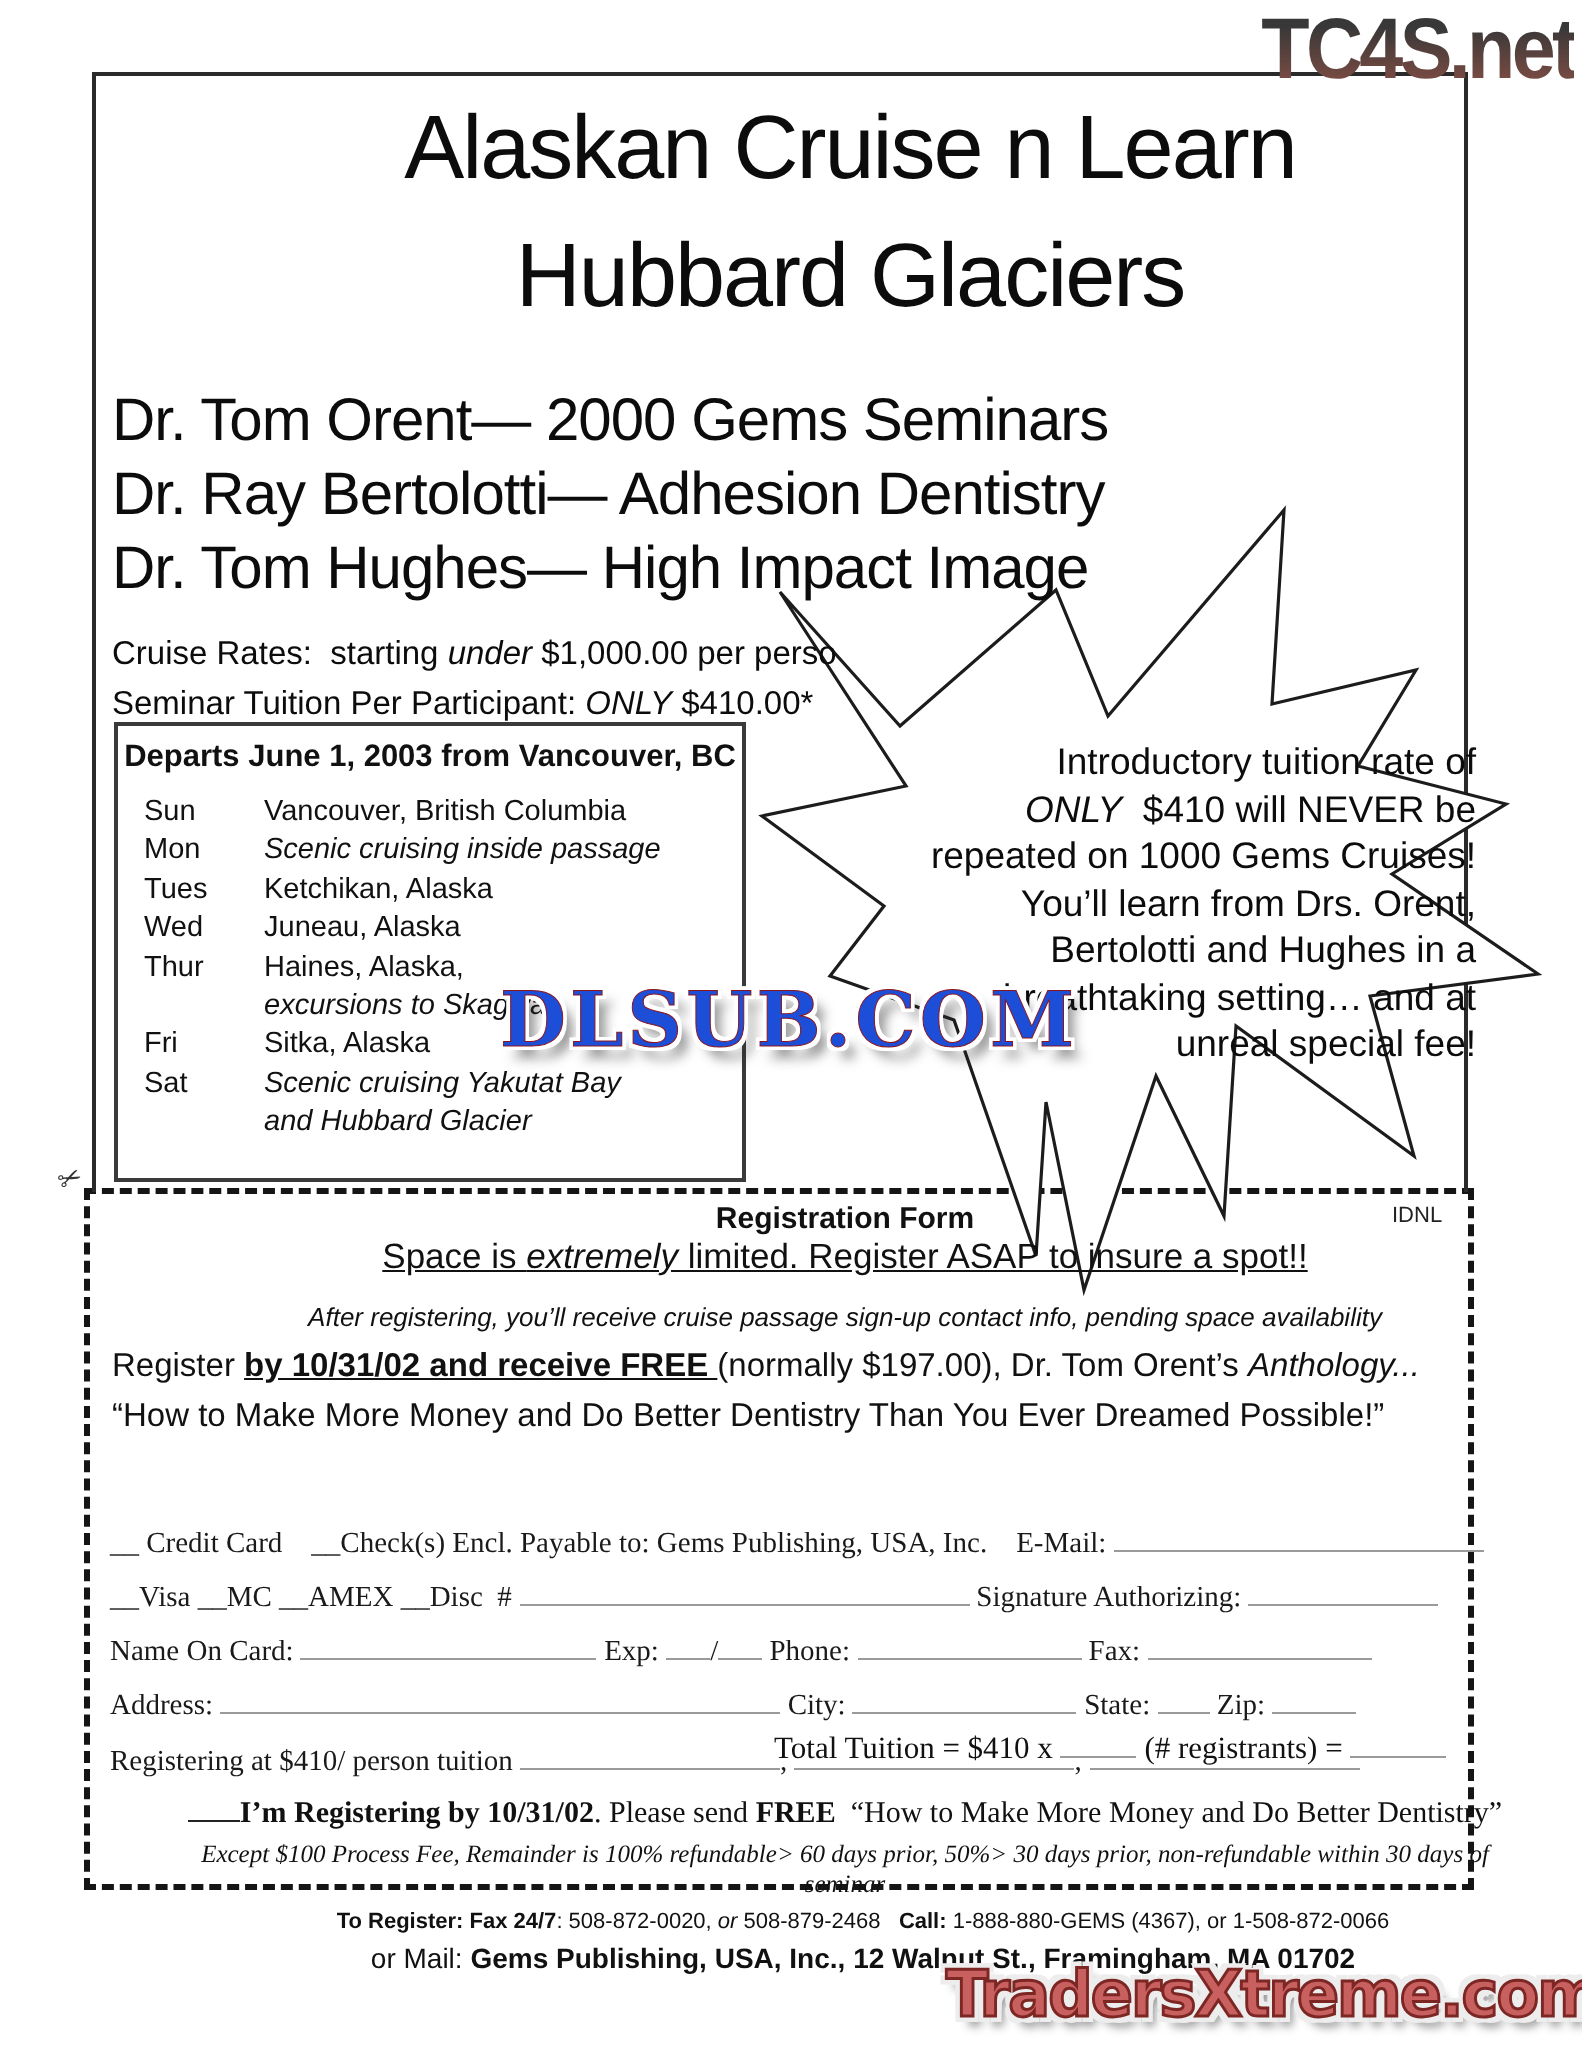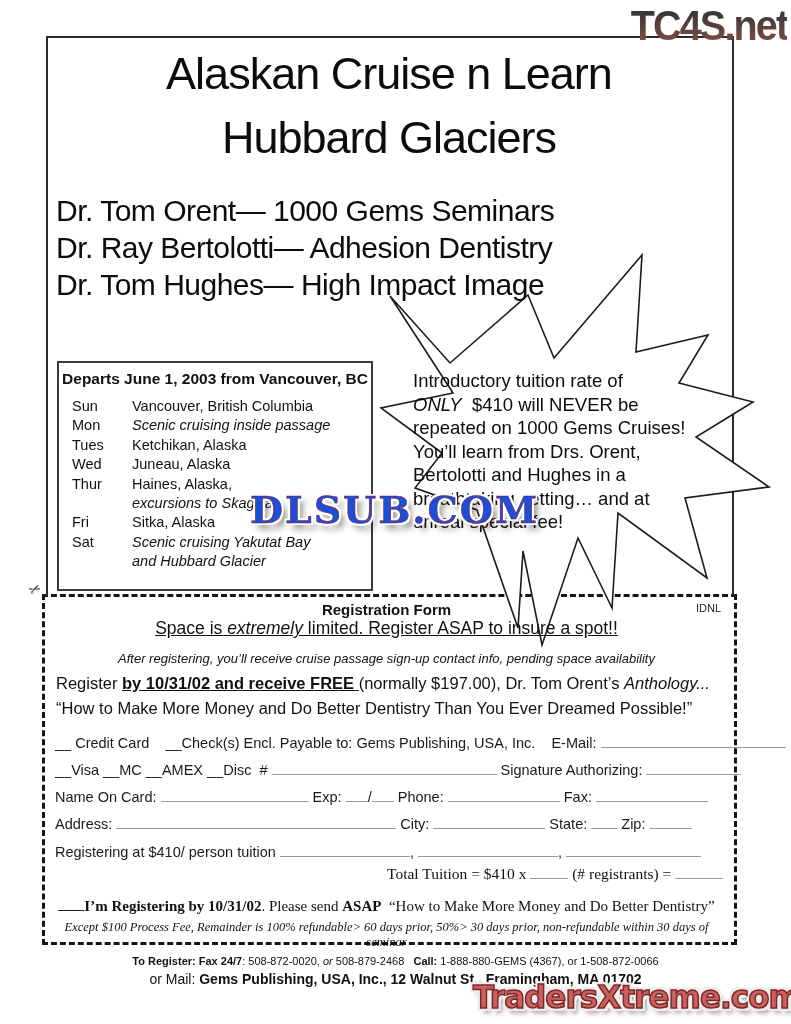--- a/index.html
+++ b/index.html
@@ -4,21 +4,21 @@
 <style>
   html,body{margin:0;padding:0;background:#fff;}
   #page{position:relative;width:791px;height:1024px;background:#fff;overflow:hidden;
         font-family:"Liberation Sans",sans-serif;color:#111;}
   .abs{position:absolute;}
   .z3{z-index:3;}
   .seg{white-space:pre;}
   .it{font-style:italic;}
   .b{font-weight:bold;}
   .bu{font-weight:bold;text-decoration:underline;}
-  .center{text-align:center;}
+  .center{text-align:center;margin-left:36px;}
 
   
   #page-border{left:46px;top:36px;width:684px;height:558px;
     border-left:2px solid #2a2a2a;border-top:2px solid #2a2a2a;border-right:2px solid #2a2a2a;z-index:1;}
 
   .title-line{left:46px;width:686px;font-size:45px;letter-spacing:-1px;color:#0c0c0c;}
   #title1{top:48px;}
   #title2{top:112px;}
 
   #presenters{left:56px;top:192px;font-size:30px;line-height:37px;letter-spacing:-0.5px;color:#0c0c0c;}
@@ -27,32 +27,32 @@
 
   #itinerary{left:57px;top:361px;width:312px;height:226px;border:2px solid #3a3a3a;background:transparent;}
   #itinerary .head{margin-top:7px;text-align:center;font-size:15.5px;font-weight:bold;}
   #itinerary .rows{margin-top:9px;margin-left:13px;font-size:14.5px;line-height:19.4px;}
   #itinerary .day{display:inline-block;width:60px;}
   #itinerary .cont{margin-left:60px;}
 
   
   #starburst{left:368px;top:248px;width:424px;height:402px;z-index:2;}
   #starburst polygon{fill:#ffffff;stroke:#1c1c1c;stroke-width:1.6;}
-  #burst-text{left:413px;top:369px;width:325px;z-index:3;font-size:18.5px;line-height:23.5px;text-align:left;color:#0c0c0c;}
+  #burst-text{left:413px;top:369px;width:325px;z-index:3;font-size:18.5px;line-height:23.5px;text-align:right;color:#0c0c0c;}
 
   
   #dashed-box{left:42px;top:594px;width:689px;height:345px;border:3px dashed #151515;z-index:0;}
   #idnl{right:74px;top:602px;font-size:11px;color:#222;z-index:3;}
   #reg-heading{left:46px;width:681px;top:601px;font-size:15px;font-weight:bold;z-index:3;}
   #reg-sub{left:46px;width:681px;top:618px;font-size:17.5px;text-decoration:underline;z-index:4;text-align:center;}
   #reg-note{left:46px;width:681px;top:651px;font-size:13px;font-style:italic;z-index:3;}
   #offer1{left:56px;top:674px;font-size:16.5px;z-index:3;}
   #offer2{left:56px;top:699px;font-size:16.5px;z-index:3;}
 
-  .serifline{left:55px;font-family:Liberation Sans, sans-serif;font-size:14.5px;color:#1a1a1a;z-index:3;white-space:pre;}
+  .serifline{left:55px;font-family:Liberation Serif, serif;font-size:14.5px;color:#1a1a1a;z-index:3;white-space:pre;margin-top:28px;}
   #fl1{top:734px;} #fl2{top:761px;} #fl3{top:788px;} #fl4{top:815px;} #fl5{top:843px;}
   #fl-total{left:387px;top:865px;font-family:"Liberation Serif",serif;font-size:15.5px;z-index:3;white-space:pre;}
   #fl-confirm{left:46px;width:681px;top:897px;font-family:"Liberation Serif",serif;font-size:15px;z-index:3;}
   #fl-fine{left:46px;width:681px;top:920px;font-family:"Liberation Serif",serif;font-size:12.5px;font-style:italic;z-index:3;}
 
   .blank{display:inline-block;border-bottom:1.5px solid #9a9a9a;height:13px;vertical-align:baseline;}
   .blank.dark{border-bottom:1.5px solid #222;}
 
   #contact1{left:0;width:791px;top:955px;font-size:11px;z-index:3;}
   #contact2{left:0;width:791px;top:971px;font-size:14px;z-index:3;}
@@ -76,25 +76,29 @@
 <body>
 
 <div id="page">
 
   <div id="page-border" class="abs"></div>
 
   <div id="title1" class="abs title-line center z3">Alaskan Cruise n Learn</div>
   <div id="title2" class="abs title-line center z3">Hubbard Glaciers</div>
 
   <div id="presenters" class="abs z3">
-    <div>Dr. Tom Orent— 1000 Gems Seminars</div>
+    <div>Dr. Tom Orent— 2000 Gems Seminars</div>
     <div>Dr. Ray Bertolotti— Adhesion Dentistry</div>
     <div>Dr. Tom Hughes— High Impact Image</div>
   </div>
 
+  <div id="rates" class="abs z3">
+    <div><span class="seg">Cruise Rates:  starting </span><span class="seg it">under</span><span class="seg"> $1,000.00 per perso</span></div>
+    <div><span class="seg">Seminar Tuition Per Participant: </span><span class="seg it">ONLY</span><span class="seg"> $410.00*</span></div>
+  </div>
 
   <div id="itinerary" class="abs z3">
     <div class="head">Departs June 1, 2003 from Vancouver, BC</div>
     <div class="rows">
       <div><span class="day">Sun</span><span>Vancouver, British Columbia</span></div>
       <div><span class="day">Mon</span><span class="it">Scenic cruising inside passage</span></div>
       <div><span class="day">Tues</span><span>Ketchikan, Alaska</span></div>
       <div><span class="day">Wed</span><span>Juneau, Alaska</span></div>
       <div><span class="day">Thur</span><span>Haines, Alaska,</span></div>
       <div class="cont it">excursions to Skagway</div>
@@ -133,21 +137,21 @@
   <div id="fl2" class="abs serifline"><span class="seg">__Visa __MC __AMEX __Disc  # </span><span class="blank" style="width:225px;"></span><span class="seg"> Signature Authorizing: </span><span class="blank" style="width:95px;"></span></div>
 
   <div id="fl3" class="abs serifline"><span class="seg">Name On Card: </span><span class="blank" style="width:148px;"></span><span class="seg"> Exp: </span><span class="blank" style="width:22px;"></span><span class="seg">/</span><span class="blank" style="width:22px;"></span><span class="seg"> Phone: </span><span class="blank" style="width:112px;"></span><span class="seg"> Fax: </span><span class="blank" style="width:112px;"></span></div>
 
   <div id="fl4" class="abs serifline"><span class="seg">Address: </span><span class="blank" style="width:280px;"></span><span class="seg"> City: </span><span class="blank" style="width:112px;"></span><span class="seg"> State: </span><span class="blank" style="width:26px;"></span><span class="seg"> Zip: </span><span class="blank" style="width:42px;"></span></div>
 
   <div id="fl5" class="abs serifline"><span class="seg">Registering at $410/ person tuition </span><span class="blank" style="width:130px;"></span><span class="seg">, </span><span class="blank" style="width:140px;"></span><span class="seg">, </span><span class="blank" style="width:135px;"></span></div>
 
   <div id="fl-total" class="abs"><span class="seg">Total Tuition = $410 x </span><span class="blank" style="width:38px;"></span><span class="seg"> (# registrants) = </span><span class="blank" style="width:48px;"></span></div>
 
-  <div id="fl-confirm" class="abs center"><span class="blank dark" style="width:26px;"></span><span class="seg b">I’m Registering by 10/31/02</span><span class="seg">. Please send </span><span class="seg b">ASAP</span><span class="seg">  “How to Make More Money and Do Better Dentistry”</span></div>
+  <div id="fl-confirm" class="abs center"><span class="blank dark" style="width:26px;"></span><span class="seg b">I’m Registering by 10/31/02</span><span class="seg">. Please send </span><span class="seg b">FREE</span><span class="seg">  “How to Make More Money and Do Better Dentistry”</span></div>
 
   <div id="fl-fine" class="abs center">Except $100 Process Fee, Remainder is 100% refundable&gt; 60 days prior, 50%&gt; 30 days prior, non-refundable within 30 days of seminar</div>
 
   <div id="contact1" class="abs center"><span class="seg b">To Register: Fax 24/7</span><span class="seg">: 508-872-0020, </span><span class="seg it">or</span><span class="seg"> 508-879-2468   </span><span class="seg b">Call:</span><span class="seg"> 1-888-880-GEMS (4367), or 1-508-872-0066</span></div>
   <div id="contact2" class="abs center"><span class="seg">or Mail: </span><span class="seg b">Gems Publishing, USA, Inc., 12 Walnut St., Framingham, MA 01702</span></div>
 
   <div id="wm-tc4s" class="abs">TC4S.net</div>
   <div id="wm-dlsub" class="abs">DLSUB.COM</div>
   <div id="wm-traders" class="abs">TradersXtreme.com</div>
 

